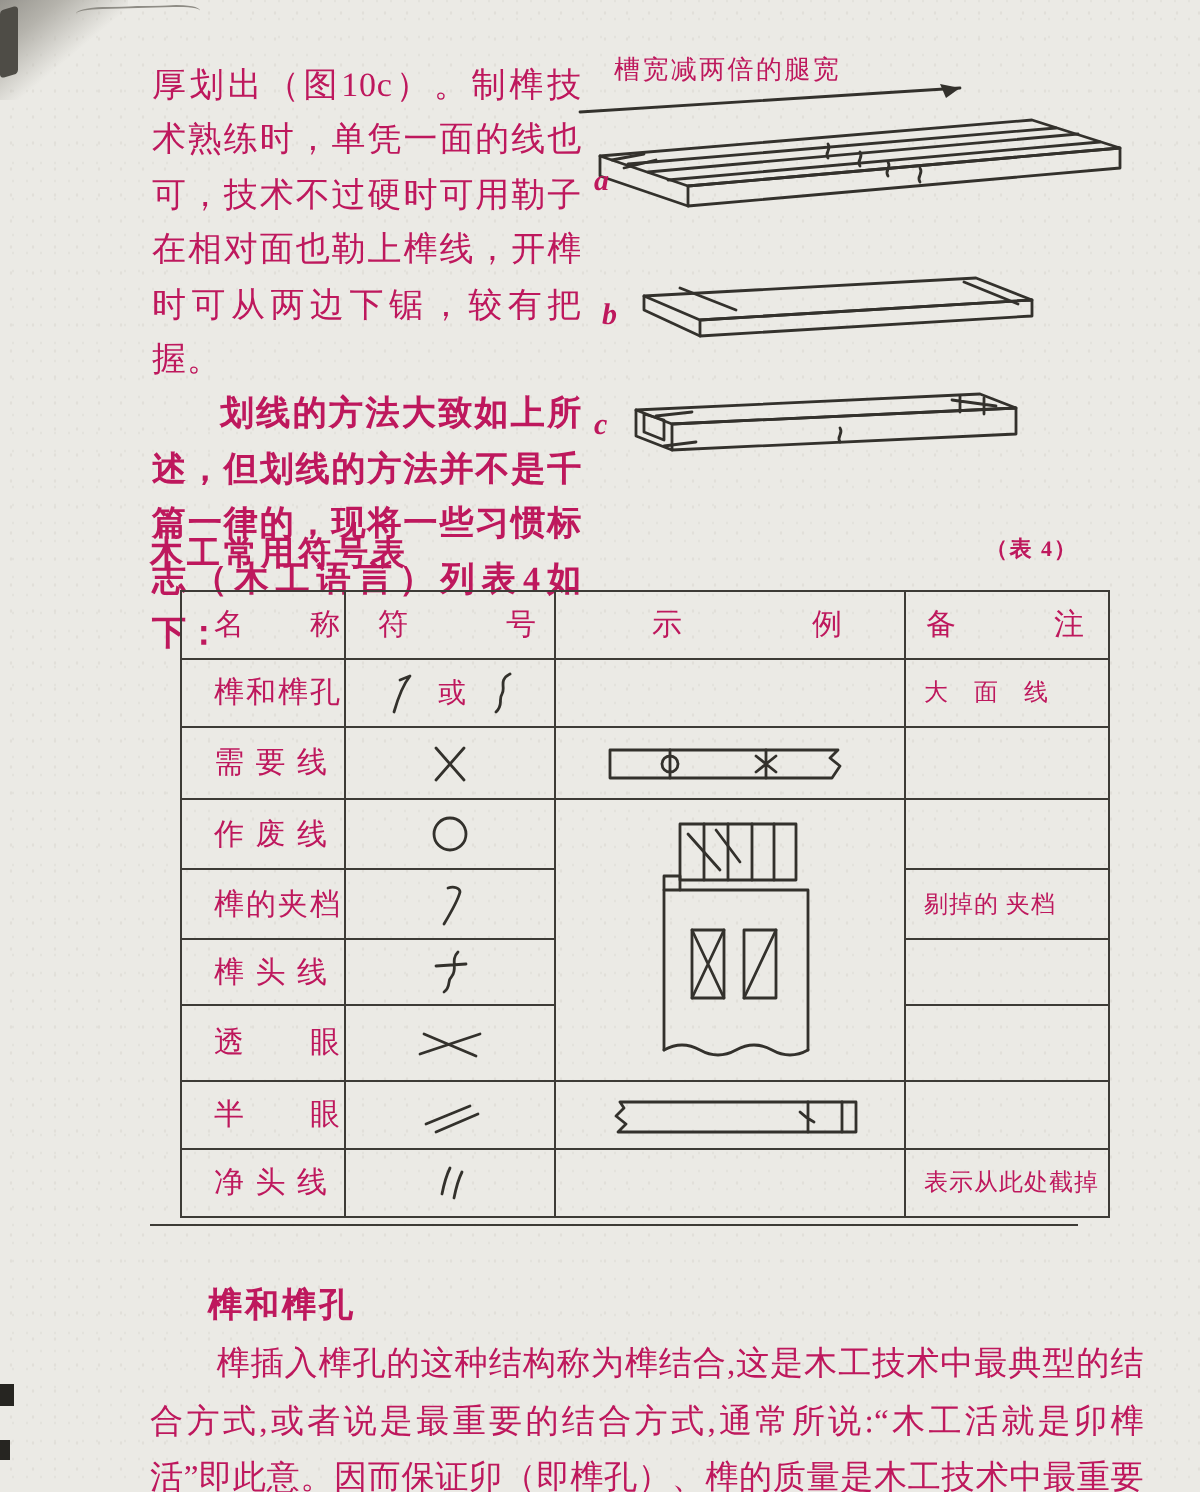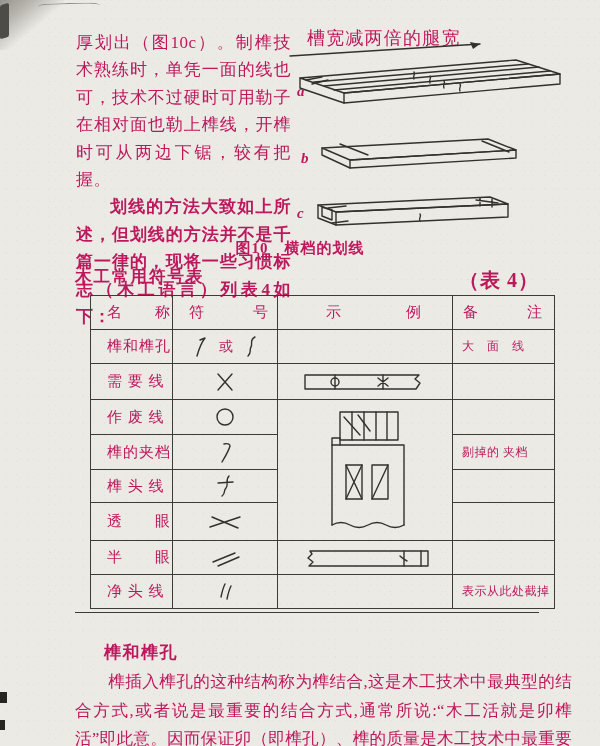--- a/index.html
+++ b/index.html
@@ -31,34 +31,34 @@
   .tick1{top:692px;width:7px;height:11px;}
   .tick2{top:720px;width:5px;height:10px;}
 
   
   .intro{position:absolute;left:76px;top:29px;width:215px;
     font-size:17px;line-height:27.4px;text-align:justify;letter-spacing:.4px;}
   .intro p{margin:0;}
   .intro p + p{text-indent:2em;font-weight:bold;}
 
   
-  .fig-annotation{position:absolute;left:307px;top:26px;font-size:18px;letter-spacing:1.2px;white-space:nowrap;}
+  .fig-annotation{position:absolute;left:307px;top:26px;font-size:13px;letter-spacing:1.2px;white-space:nowrap;}
   .fig-svg{position:absolute;left:284px;top:20px;}
   .fig-label{position:absolute;font-style:italic;font-weight:bold;font-size:15px;}
   .lab-a{left:297px;top:83px;}
   .lab-b{left:301px;top:150px;}
   .lab-c{left:297px;top:205px;}
   .fig-caption{position:absolute;left:0;top:239px;width:600px;text-align:center;
     font-size:15px;font-weight:bold;letter-spacing:1px;}
   .fig-caption .gap{display:inline-block;width:16px;}
 
   
   .tbl-title-row{position:absolute;left:75px;top:266px;width:464px;height:24px;}
   .tbl-title{position:absolute;left:0;width:100%;text-align:left;font-size:16.5px;font-weight:bold;letter-spacing:2px;}
-  .tbl-tag{position:absolute;right:0;top:1px;font-size:20px;font-weight:bold;letter-spacing:1px;}
+  .tbl-tag{position:absolute;right:0;top:1px;font-size:11px;font-weight:bold;letter-spacing:1px;}
 
   
   .symtable{position:absolute;left:75px;top:295px;width:464px;border-collapse:collapse;table-layout:fixed;}
   .symtable td{border:1px solid #3d3b36;font-size:15px;vertical-align:middle;overflow:hidden;}
   .symtable{border:1.5px solid #3d3b36;margin-left:15px;}
   .symtable td.namec{padding-left:16px;letter-spacing:1px;}
   .symtable td.symc{text-align:center;}
   .symtable td.exc{text-align:center;}
   .symtable td.remc{padding-left:9px;font-size:12px;letter-spacing:.5px;}
   .symcell{display:flex;align-items:center;justify-content:center;gap:7px;}
@@ -110,23 +110,20 @@
     <path class="ink" d="M52 192 L224 184 L224 197 L52 205 Z"></path>
     <path class="ink" d="M34 185 L34 198 L52 205"></path>
     <path class="ink" d="M38 187 L38 196 L48 200 L48 190 Z"></path>
     <path class="ink" d="M44 188 L62 186 M48 203 L64 201"></path>
     <path class="ink" d="M192 180 L214 183 M196 178 L196 186 M208 179 L208 187"></path>
     <path class="ink" d="M136 194 c2 3 -2 4 0 7"></path>
   </svg>
   <div class="fig-label lab-a">a</div>
   <div class="fig-label lab-b">b</div>
   <div class="fig-label lab-c">c</div>
-  <div class="fig-caption">
-    <span>图10</span><span class="gap"></span><span>横档的划线</span>
-  </div>
 
   <div class="tbl-title-row">
     <div class="tbl-title">木工常用符号表</div>
     <div class="tbl-tag">（表 4）</div>
   </div>
 
   <table class="symtable">
     <colgroup>
         <col style="width:82px">
         <col style="width:105px">

